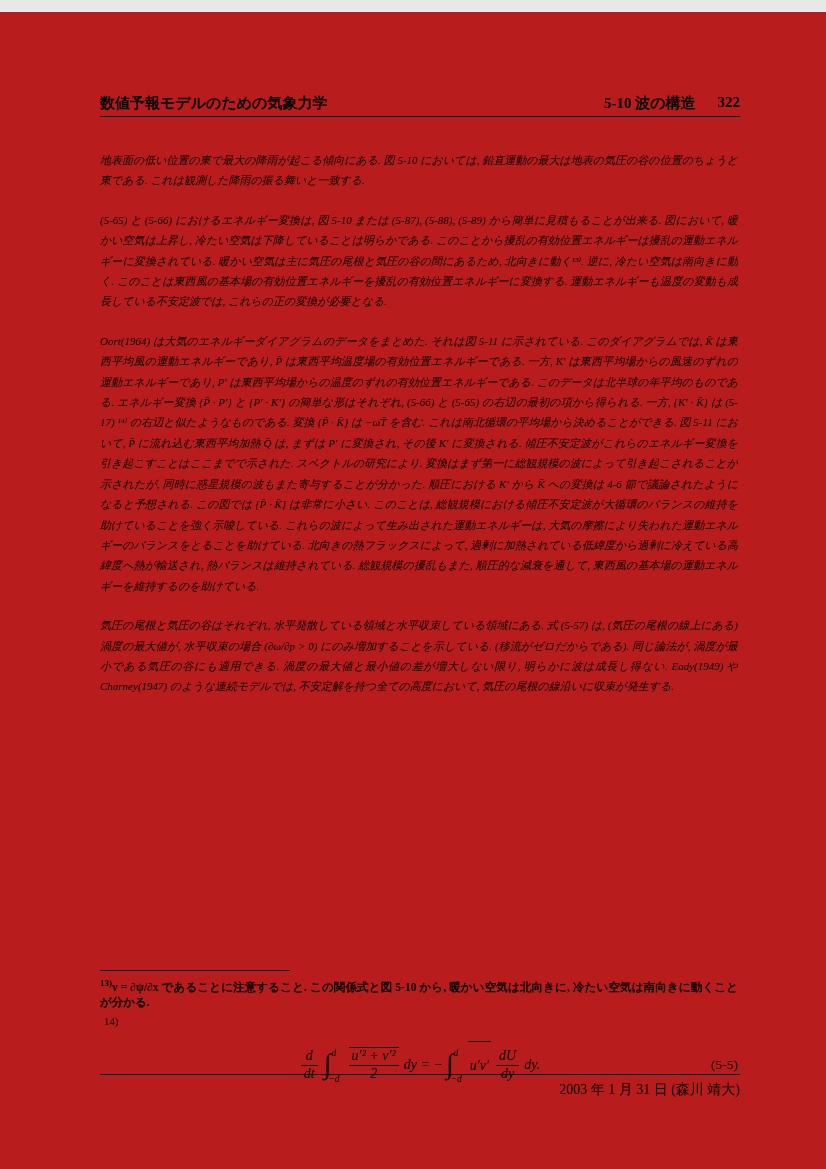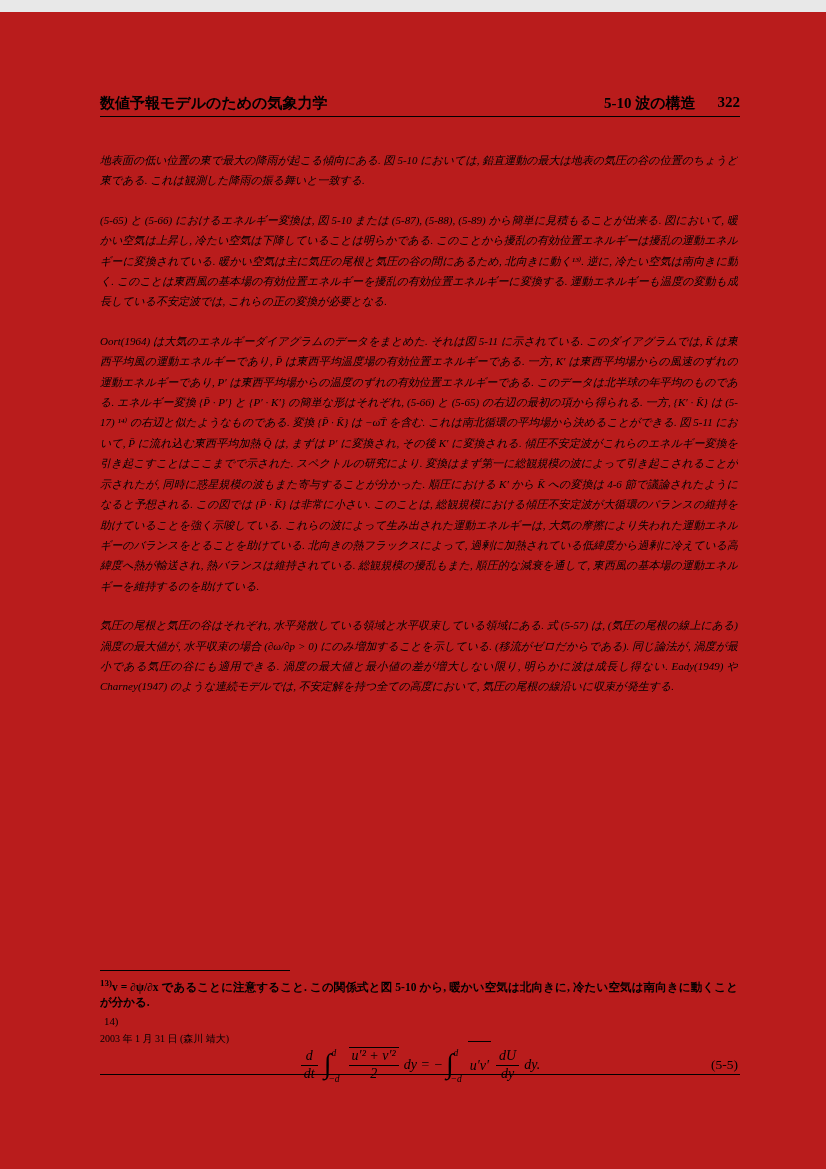--- a/index.html
+++ b/index.html
@@ -56,22 +56,22 @@
   .ovl { border-top: 1px solid #000; padding: 16px 2px; }
   .int-group { display: inline-flex; align-items: center; margin: 0 1px; }
   .int { font-size: 28px; font-style: normal; line-height: 1; transform: translateY(-1px); }
   .lims { display: inline-flex; flex-direction: column; justify-content: space-between; height: 34px; font-size: 9.5px; line-height: 1; }
   .lims .up { align-self: flex-start; margin-top: 1px; }
   .lims .lo { align-self: flex-start; margin-bottom: 0; transform: translate(-3px, 2px); }
   .eq-label { position: absolute; right: 0; top: 50%; transform: translateY(-50%); font-style: normal; font-size: 13.5px; }
   
   .footer-rule { position: absolute; top: 1062px; left: 100px; width: 640px; border-top: 1px solid #000; }
   .footer-text {
-    position: absolute; top: 1020px; left: 100px; width: 640px;
-    font-size: 10px;
+    position: absolute; top: 1069px; left: 100px; width: 640px;
+    text-align: right; font-size: 14px;
   }
 </style>
 </head>
 <body>
 
 <div class="page">
 
   <div class="header">
     <span>数値予報モデルのための気象力学</span>
     <span class="header-right">

